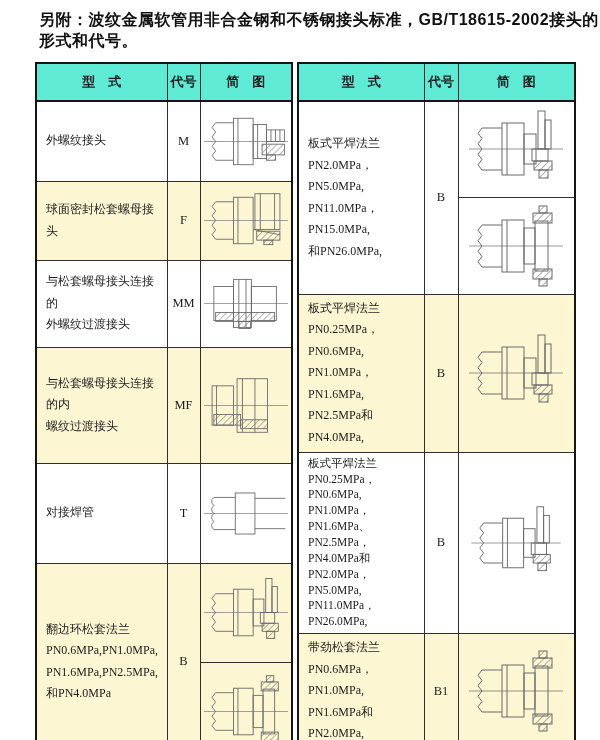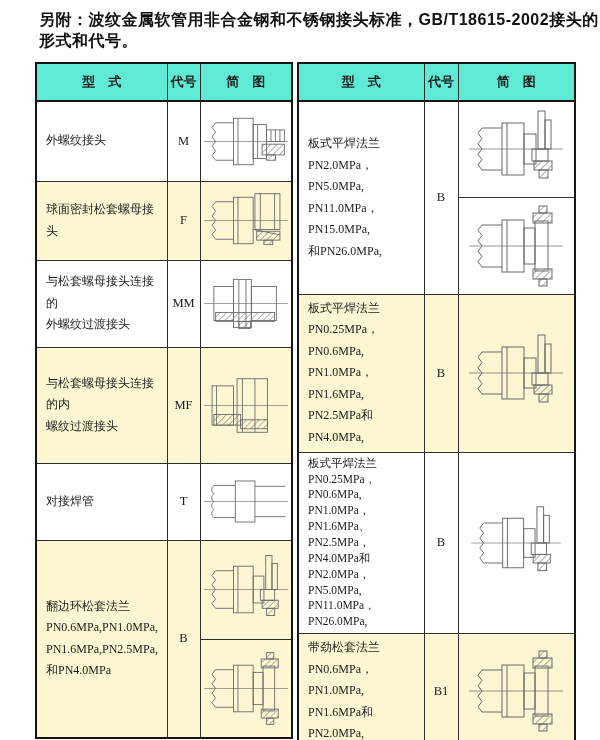--- a/index.html
+++ b/index.html
@@ -199,21 +199,21 @@
       <tr class="hl" style="height:116px">
         <td class="t-type">与松套螺母接头连接的内
 螺纹过渡接头</td>
         <td class="t-code">MF</td>
         <td class="t-sk">
           <svg class="sk" width="86" height="75" viewBox="0 0 96 84">
                 <use href="#fit-adapter"></use>
               </svg>
         </td>
       </tr>
-      <tr style="height:77px">
+      <tr style="height:100px">
         <td class="t-type">对接焊管</td>
         <td class="t-code">T</td>
         <td class="t-sk">
           <svg class="sk" width="86" height="75" viewBox="0 0 96 84">
                 <use href="#fit-weld"></use>
               </svg>
         </td>
       </tr>
       <tr class="hl" style="height:99px">
         <td class="t-type" rowspan="2">翻边环松套法兰

